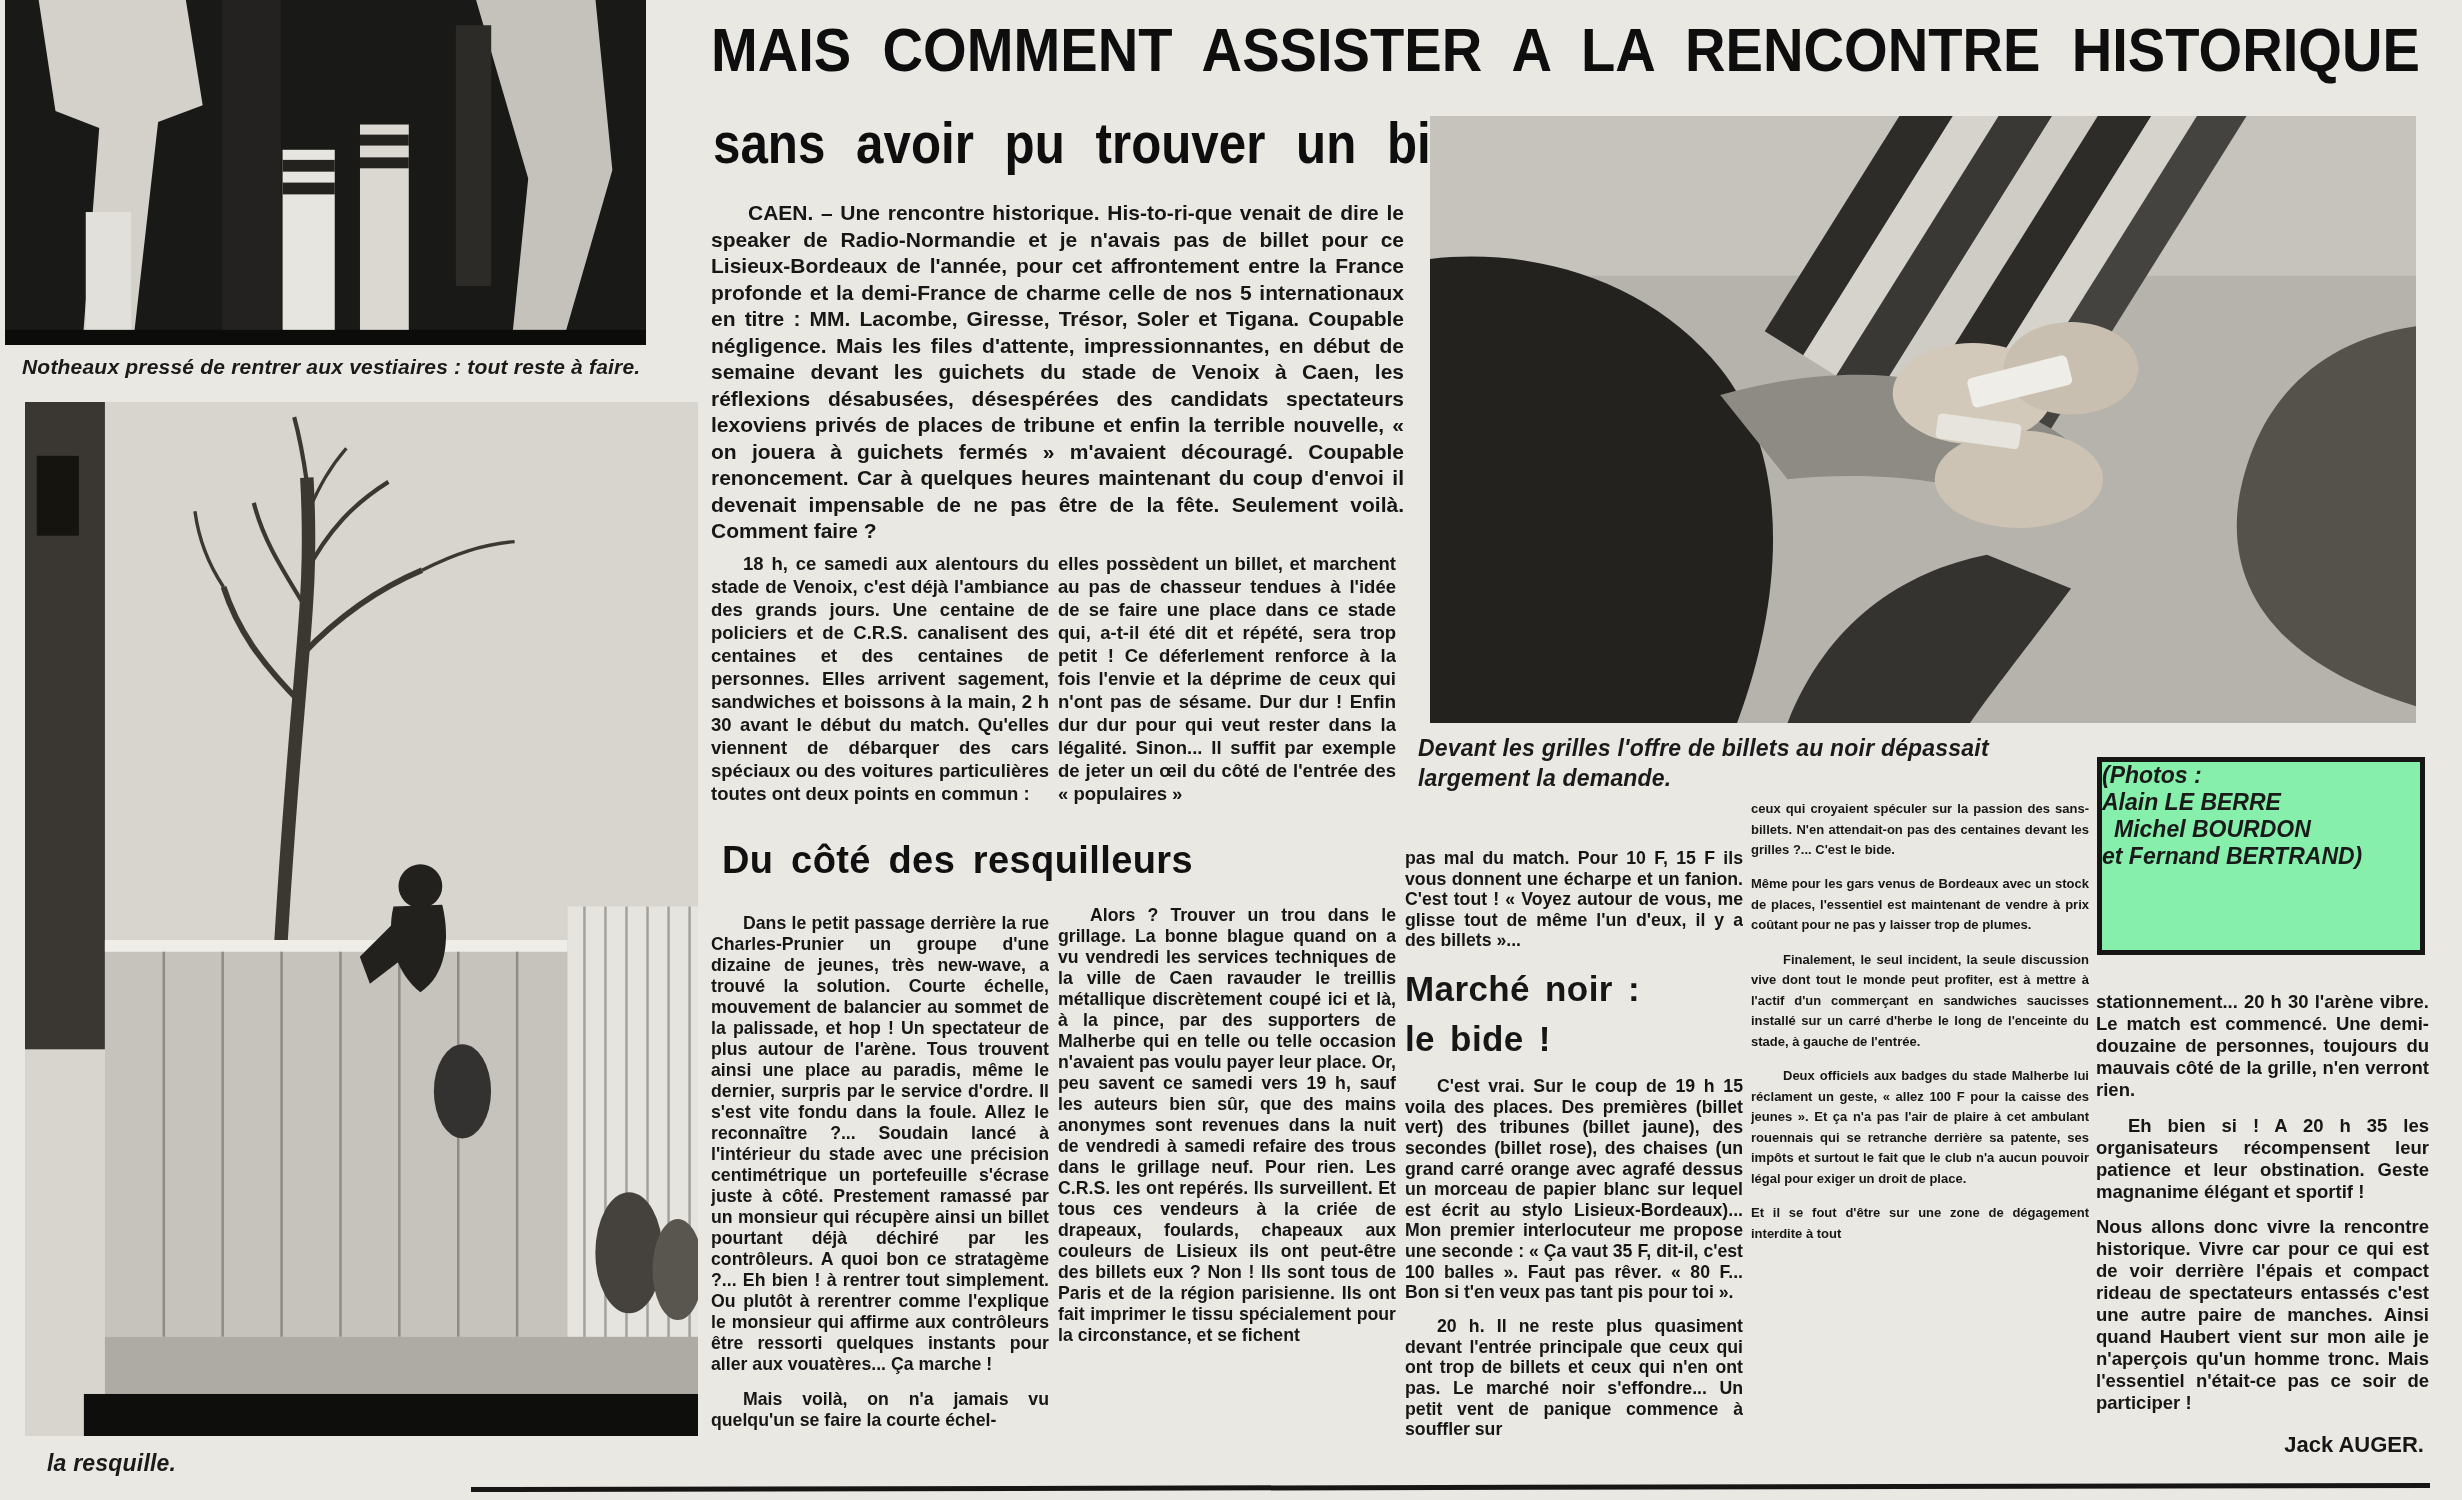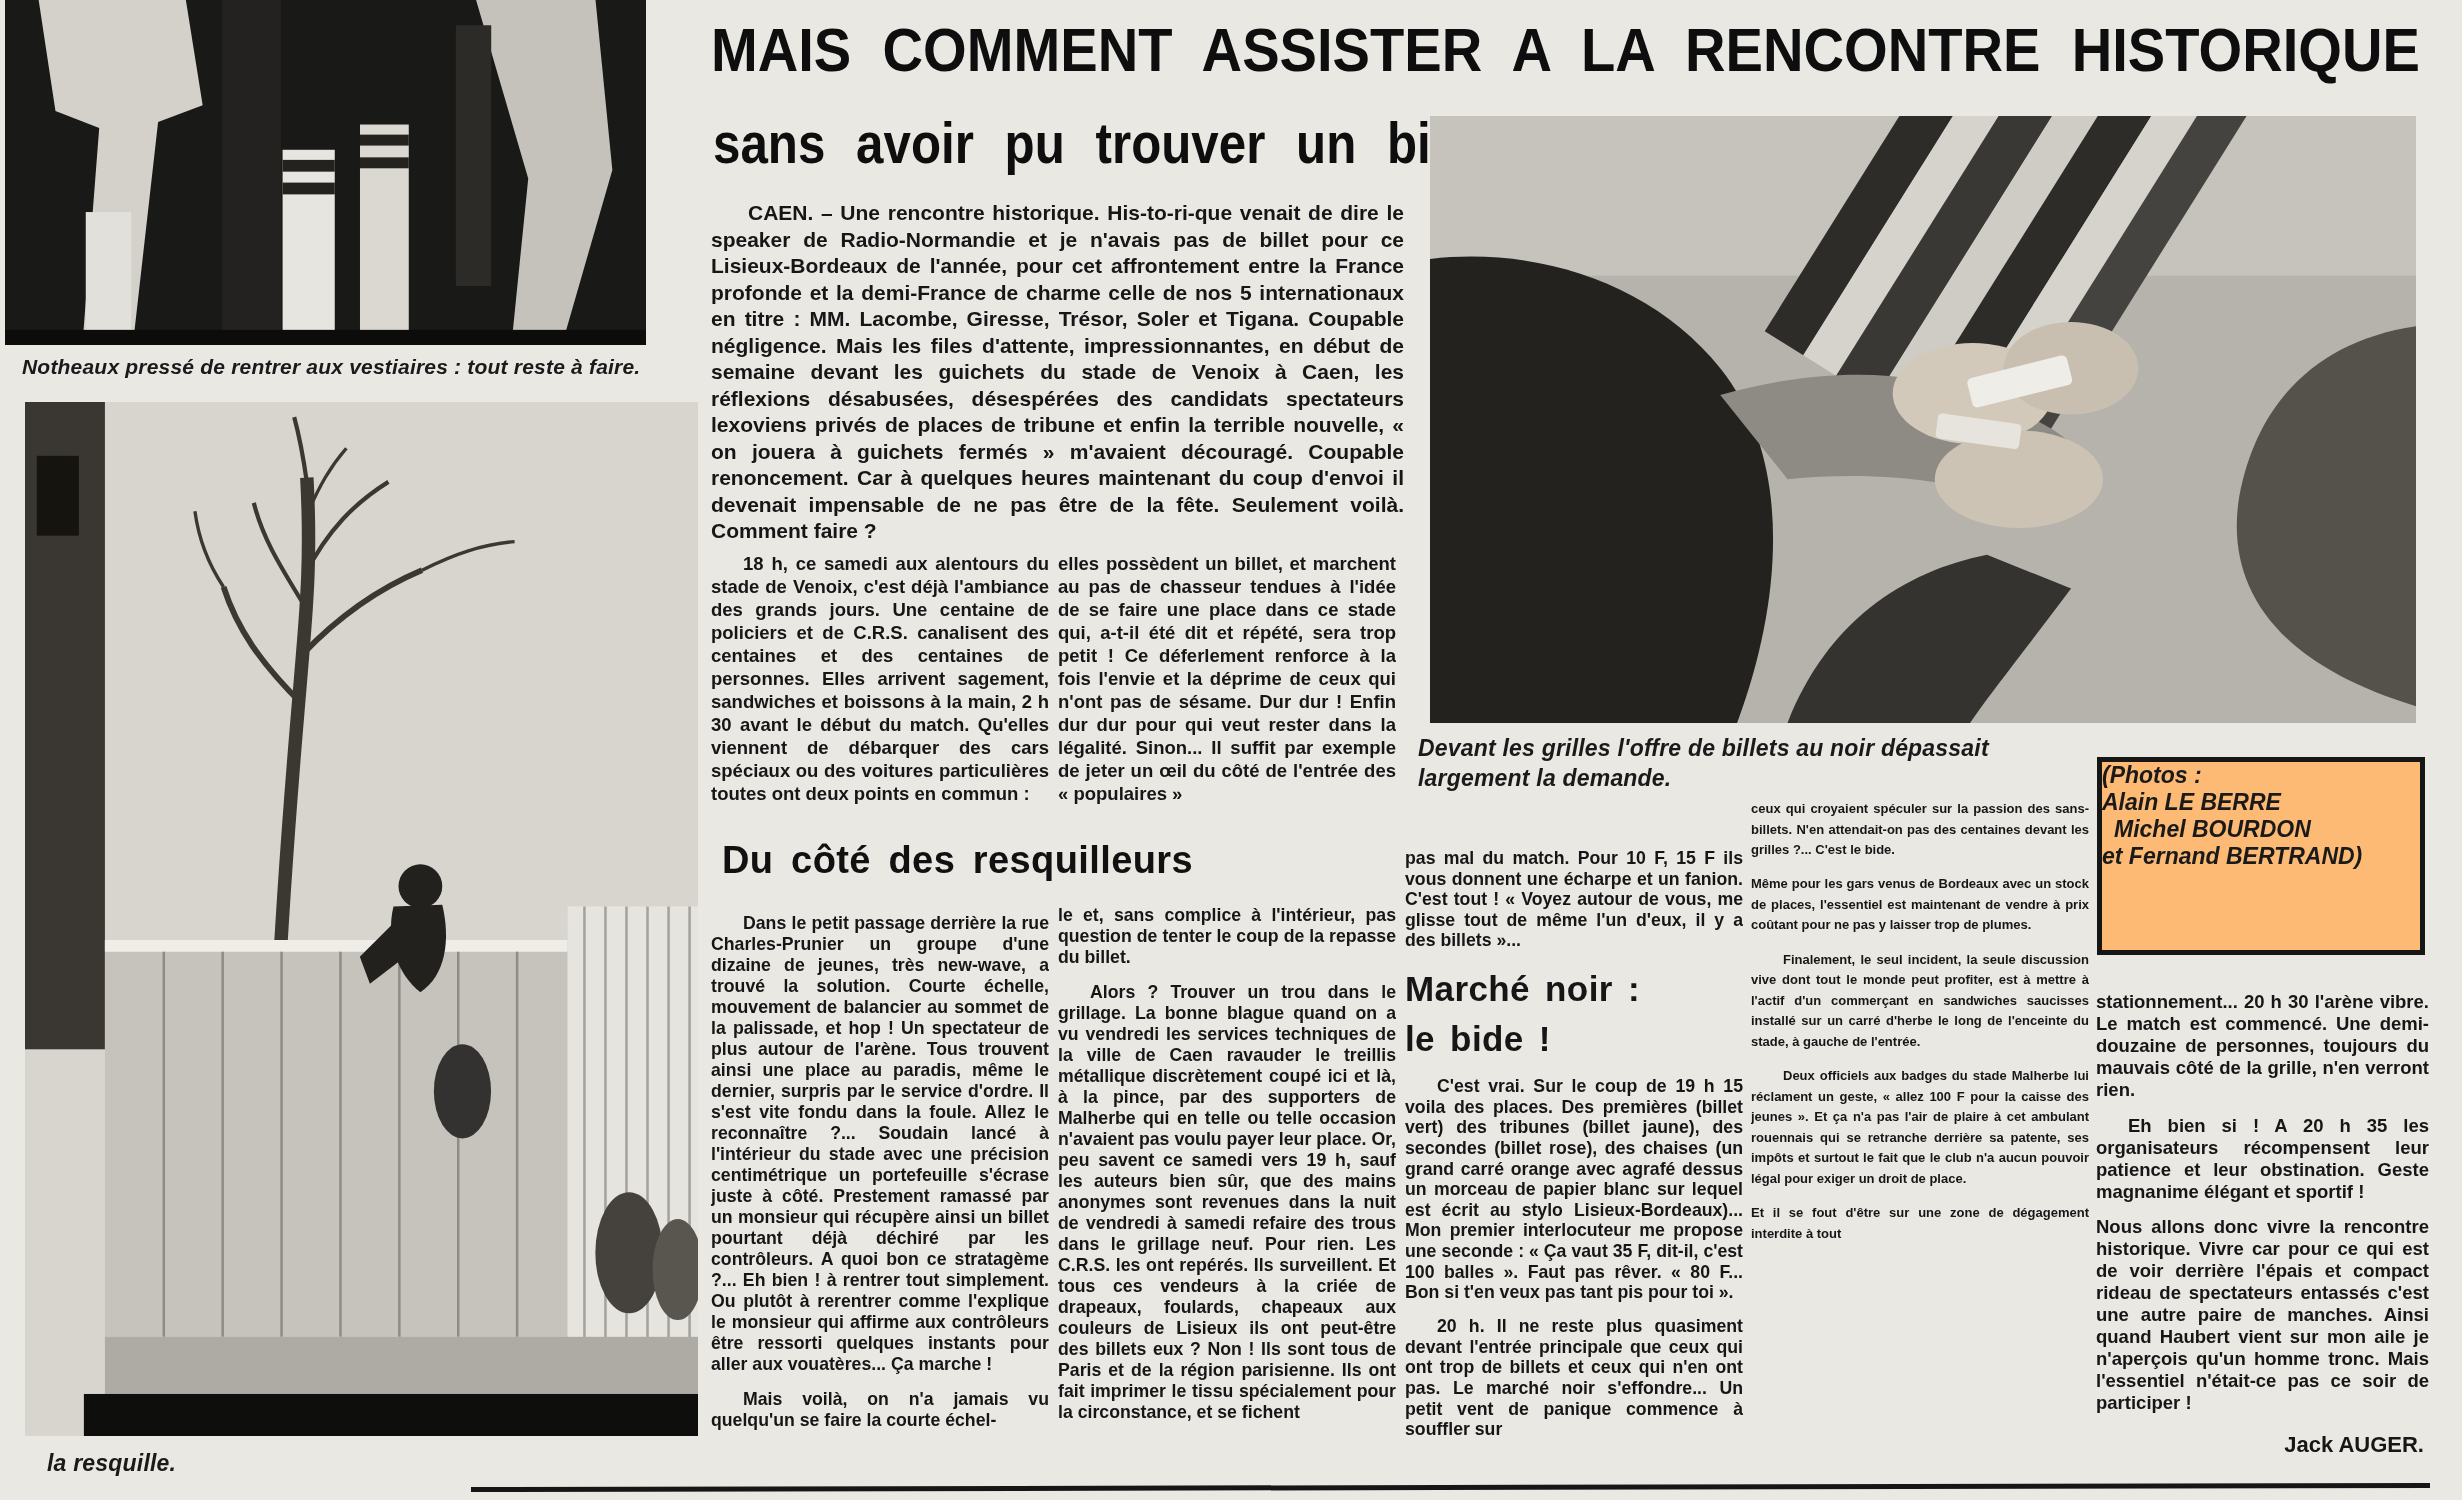--- a/index.html
+++ b/index.html
@@ -47,21 +47,21 @@
     white-space:nowrap; letter-spacing:0.4px;
   }
   .h-resq{left:722px; top:839px; font-size:38px; word-spacing:6.7px;text-align:center;}
   .h-marche{
     font-size:35px; line-height:50px; font-weight:bold; text-align:left;
     margin:11.8px 0 11.8px 0; letter-spacing:0.4px; word-spacing:5px;
   }
   .byline{text-align:right; padding-right:5px; font-size:22px; margin-top:20px;}
   .creditbox{
     position:absolute; left:2097px; top:757px; width:318px; height:188px;
-    border:5.9px solid #161616; background:#fdba74;
+    border:5.9px solid #161616; background:#86efac;
     font-style:italic; font-weight:bold; font-size:23px; color:#1a1a1a;
   }
   .creditbox .cr{margin:0;}
   .cr1{margin:20px 0 0 39px;}
   .cr2{margin:20px 0 0 126px;}
   .cr3{margin:20px 0 0 111px;padding-left:12px;}
   .cr4{margin:22px 0 0 88px;}
   .rule{
     position:absolute; left:471px; top:1485px; width:1959px; height:5px;
     background:#161616; transform:rotate(-0.12deg);
@@ -189,21 +189,20 @@
   </div>
 
   <h2 class="sechead h-resq">Du côté des resquilleurs</h2>
 
   <div class="col c1b">
     <p class="ind">Dans le petit passage derrière la rue Charles-Prunier un groupe d'une dizaine de jeunes, très new-wave, a trouvé la solution. Courte échelle, mouvement de balancier au sommet de la palissade, et hop ! Un spectateur de plus autour de l'arène. Tous trouvent ainsi une place au paradis, même le dernier, surpris par le service d'ordre. Il s'est vite fondu dans la foule. Allez le reconnaître ?... Soudain lancé à l'intérieur du stade avec une précision centimétrique un portefeuille s'écrase juste à côté. Prestement ramassé par un monsieur qui récupère ainsi un billet pourtant déjà déchiré par les contrôleurs. A quoi bon ce stratagème ?... Eh bien ! à rentrer tout simplement. Ou plutôt à rerentrer comme l'explique le monsieur qui affirme aux contrôleurs être ressorti quelques instants pour aller aux vouatères... Ça marche !</p>
     <p class="ind">Mais voilà, on n'a jamais vu quelqu'un se faire la courte échel-</p>
   </div>
 
   <div class="col c2b">
-    <p>le et, sans complice à l'intérieur, pas question de tenter le coup de la repasse du billet.</p>
     <p class="ind">Alors ? Trouver un trou dans le grillage. La bonne blague quand on a vu vendredi les services techniques de la ville de Caen ravauder le treillis métallique discrètement coupé ici et là, à la pince, par des supporters de Malherbe qui en telle ou telle occasion n'avaient pas voulu payer leur place. Or, peu savent ce samedi vers 19 h, sauf les auteurs bien sûr, que des mains anonymes sont revenues dans la nuit de vendredi à samedi refaire des trous dans le grillage neuf. Pour rien. Les C.R.S. les ont repérés. Ils surveillent. Et tous ces vendeurs à la criée de drapeaux, foulards, chapeaux aux couleurs de Lisieux ils ont peut-être des billets eux ? Non ! Ils sont tous de Paris et de la région parisienne. Ils ont fait imprimer le tissu spécialement pour la circonstance, et se fichent</p>
   </div>
 
   <div class="col c3">
     <p>pas mal du match. Pour 10 F, 15 F ils vous donnent une écharpe et un fanion. C'est tout ! « Voyez autour de vous, me glisse tout de même l'un d'eux, il y a des billets »...</p>
     <div class="h-marche">
       <div>Marché noir :</div>
       <div>le bide !</div>
     </div>
     <p class="ind">C'est vrai. Sur le coup de 19 h 15 voila des places. Des premières (billet vert) des tribunes (billet jaune), des secondes (billet rose), des chaises (un grand carré orange avec agrafé dessus un morceau de papier blanc sur lequel est écrit au stylo Lisieux-Bordeaux)... Mon premier interlocuteur me propose une seconde : « Ça vaut 35 F, dit-il, c'est 100 balles ». Faut pas rêver. « 80 F... Bon si t'en veux pas tant pis pour toi ».</p>

